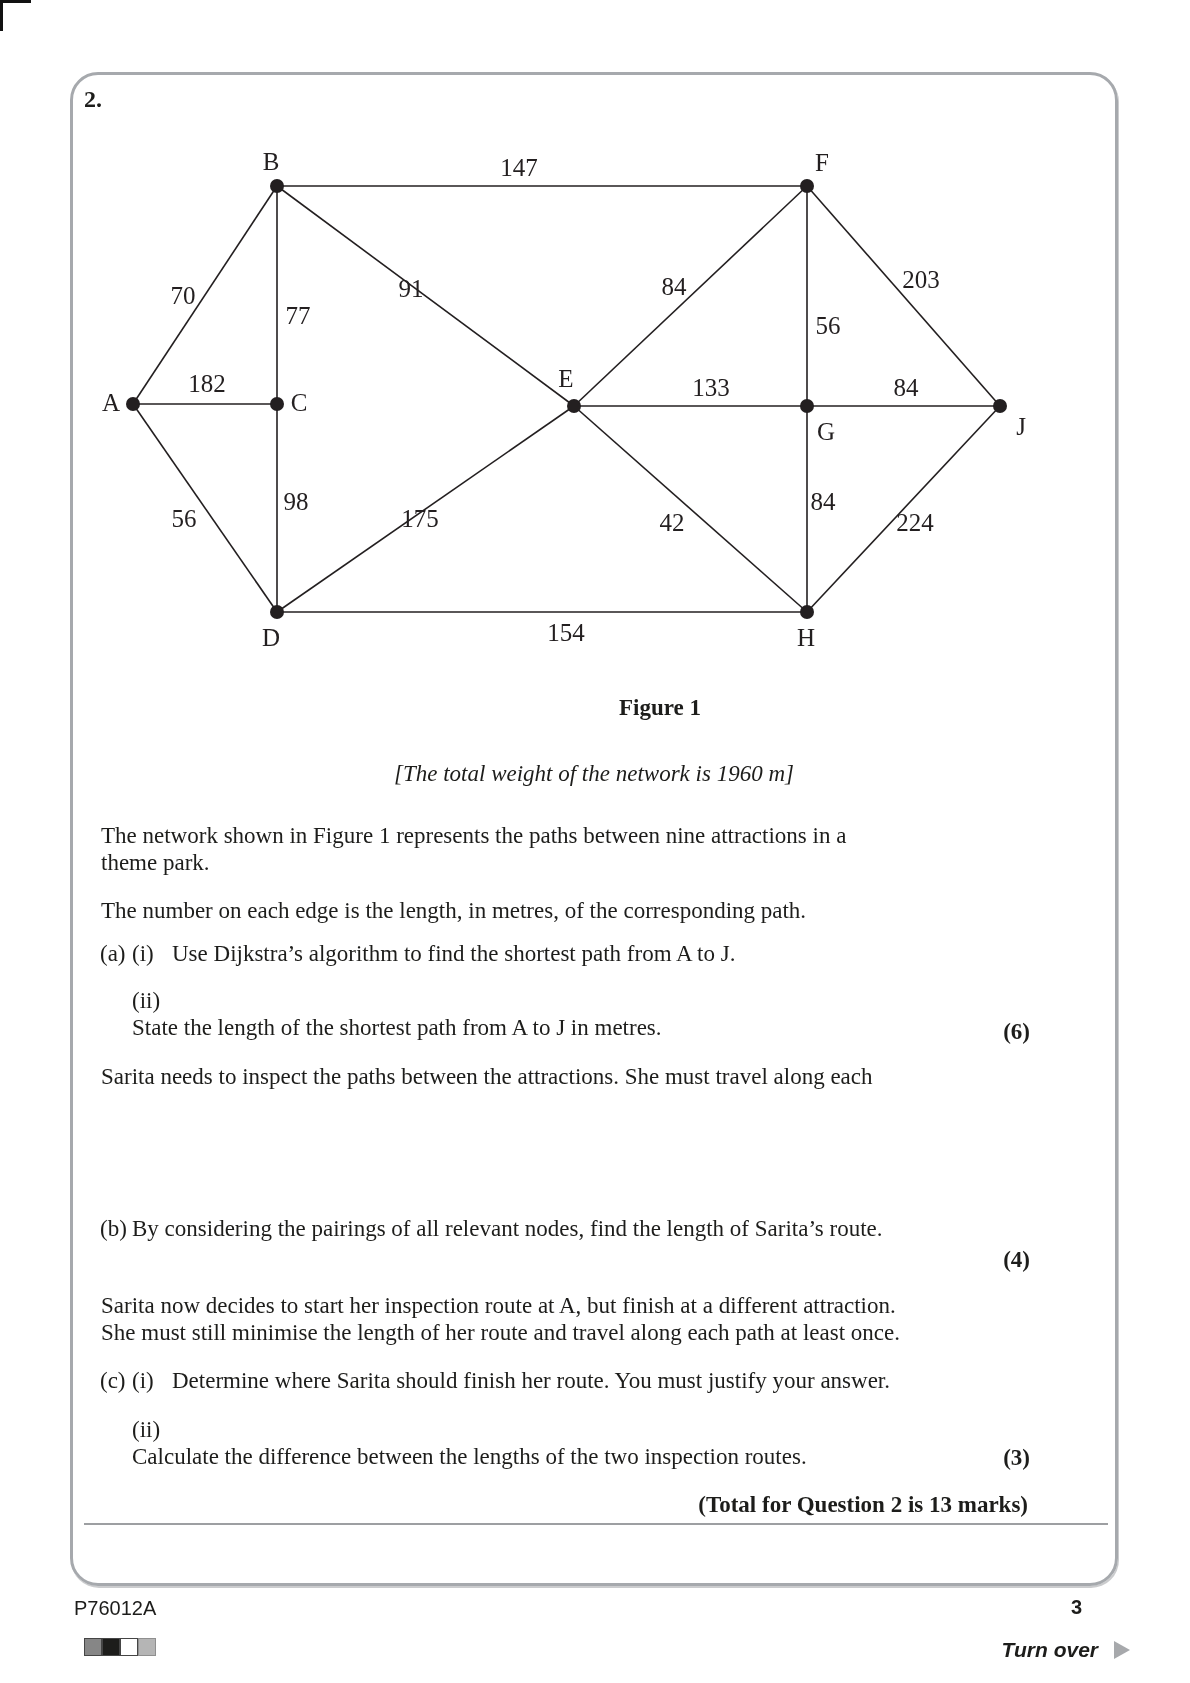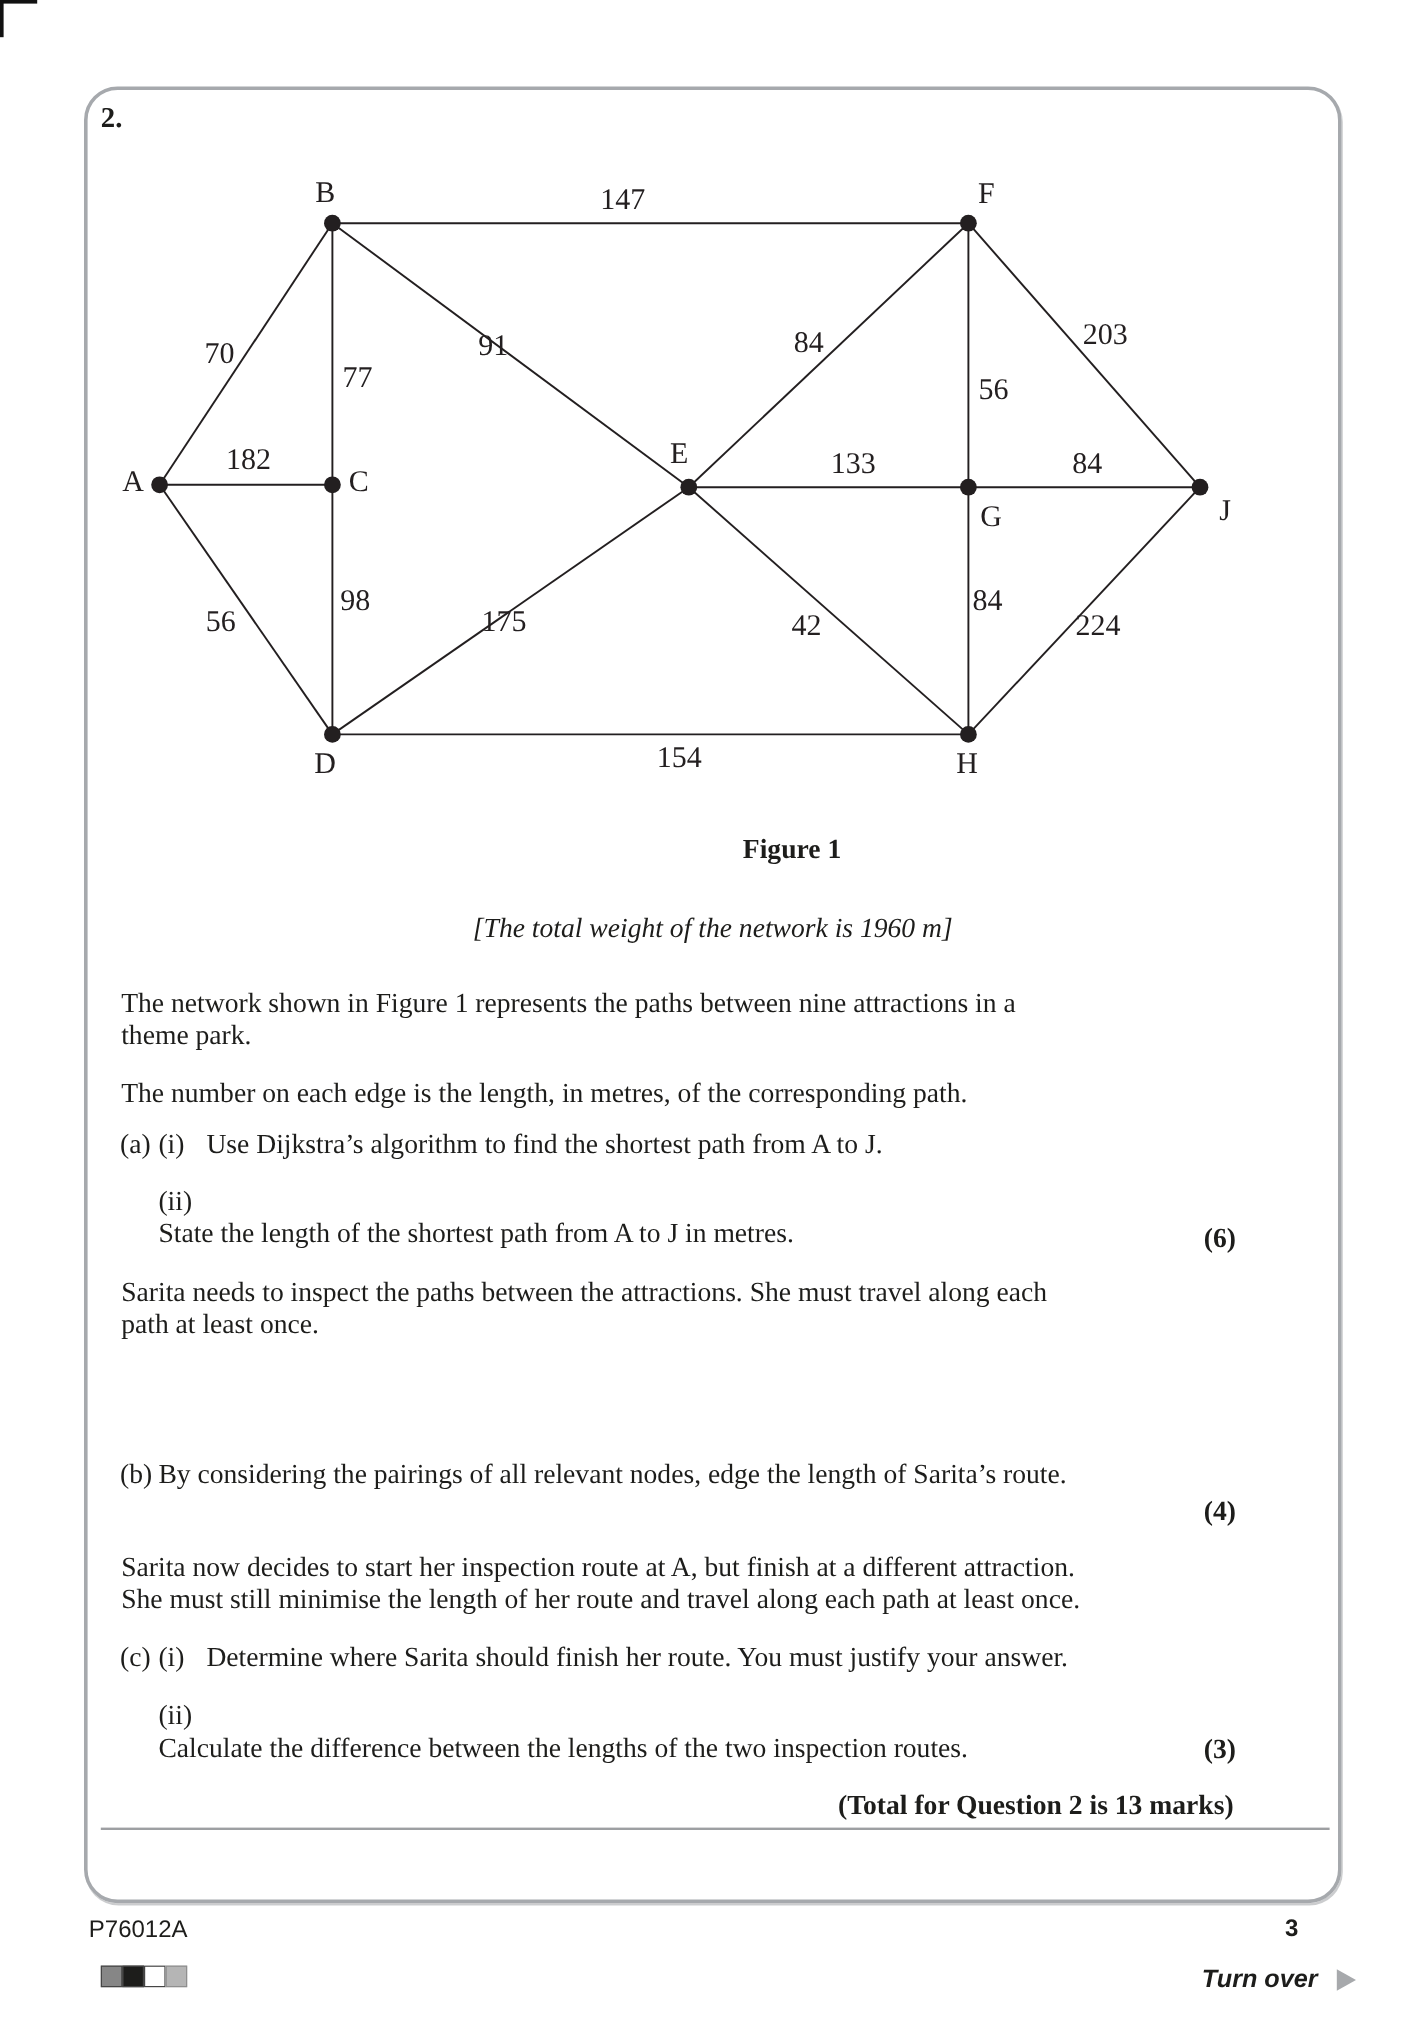--- a/index.html
+++ b/index.html
@@ -161,29 +161,28 @@
 
   <div class="qrow sub" style="top:987px">
     <span class="qr">(ii)</span>
     <span>State the length of the shortest path from A to J in metres.</span>
   </div>
 
   <div class="mark" style="top:1018px">(6)</div>
 
   <div class="para" style="top:1063px">
     <div>Sarita needs to inspect the paths between the attractions. She must travel along each</div>
-    <div>path at least once.</div>
   </div>
 
   <div class="para" style="top:1140px">
   </div>
 
   <div class="qrow" style="top:1215px">
     <span class="ql">(b)</span>
-    <span>By considering the pairings of all relevant nodes, edge the length of Sarita’s route.</span>
+    <span>By considering the pairings of all relevant nodes, find the length of Sarita’s route.</span>
   </div>
 
   <div class="mark" style="top:1246px">(4)</div>
 
   <div class="para" style="top:1292px">
     <div>Sarita now decides to start her inspection route at A, but finish at a different attraction.</div>
     <div>She must still minimise the length of her route and travel along each path at least once.</div>
   </div>
 
   <div class="qrow" style="top:1367px">

